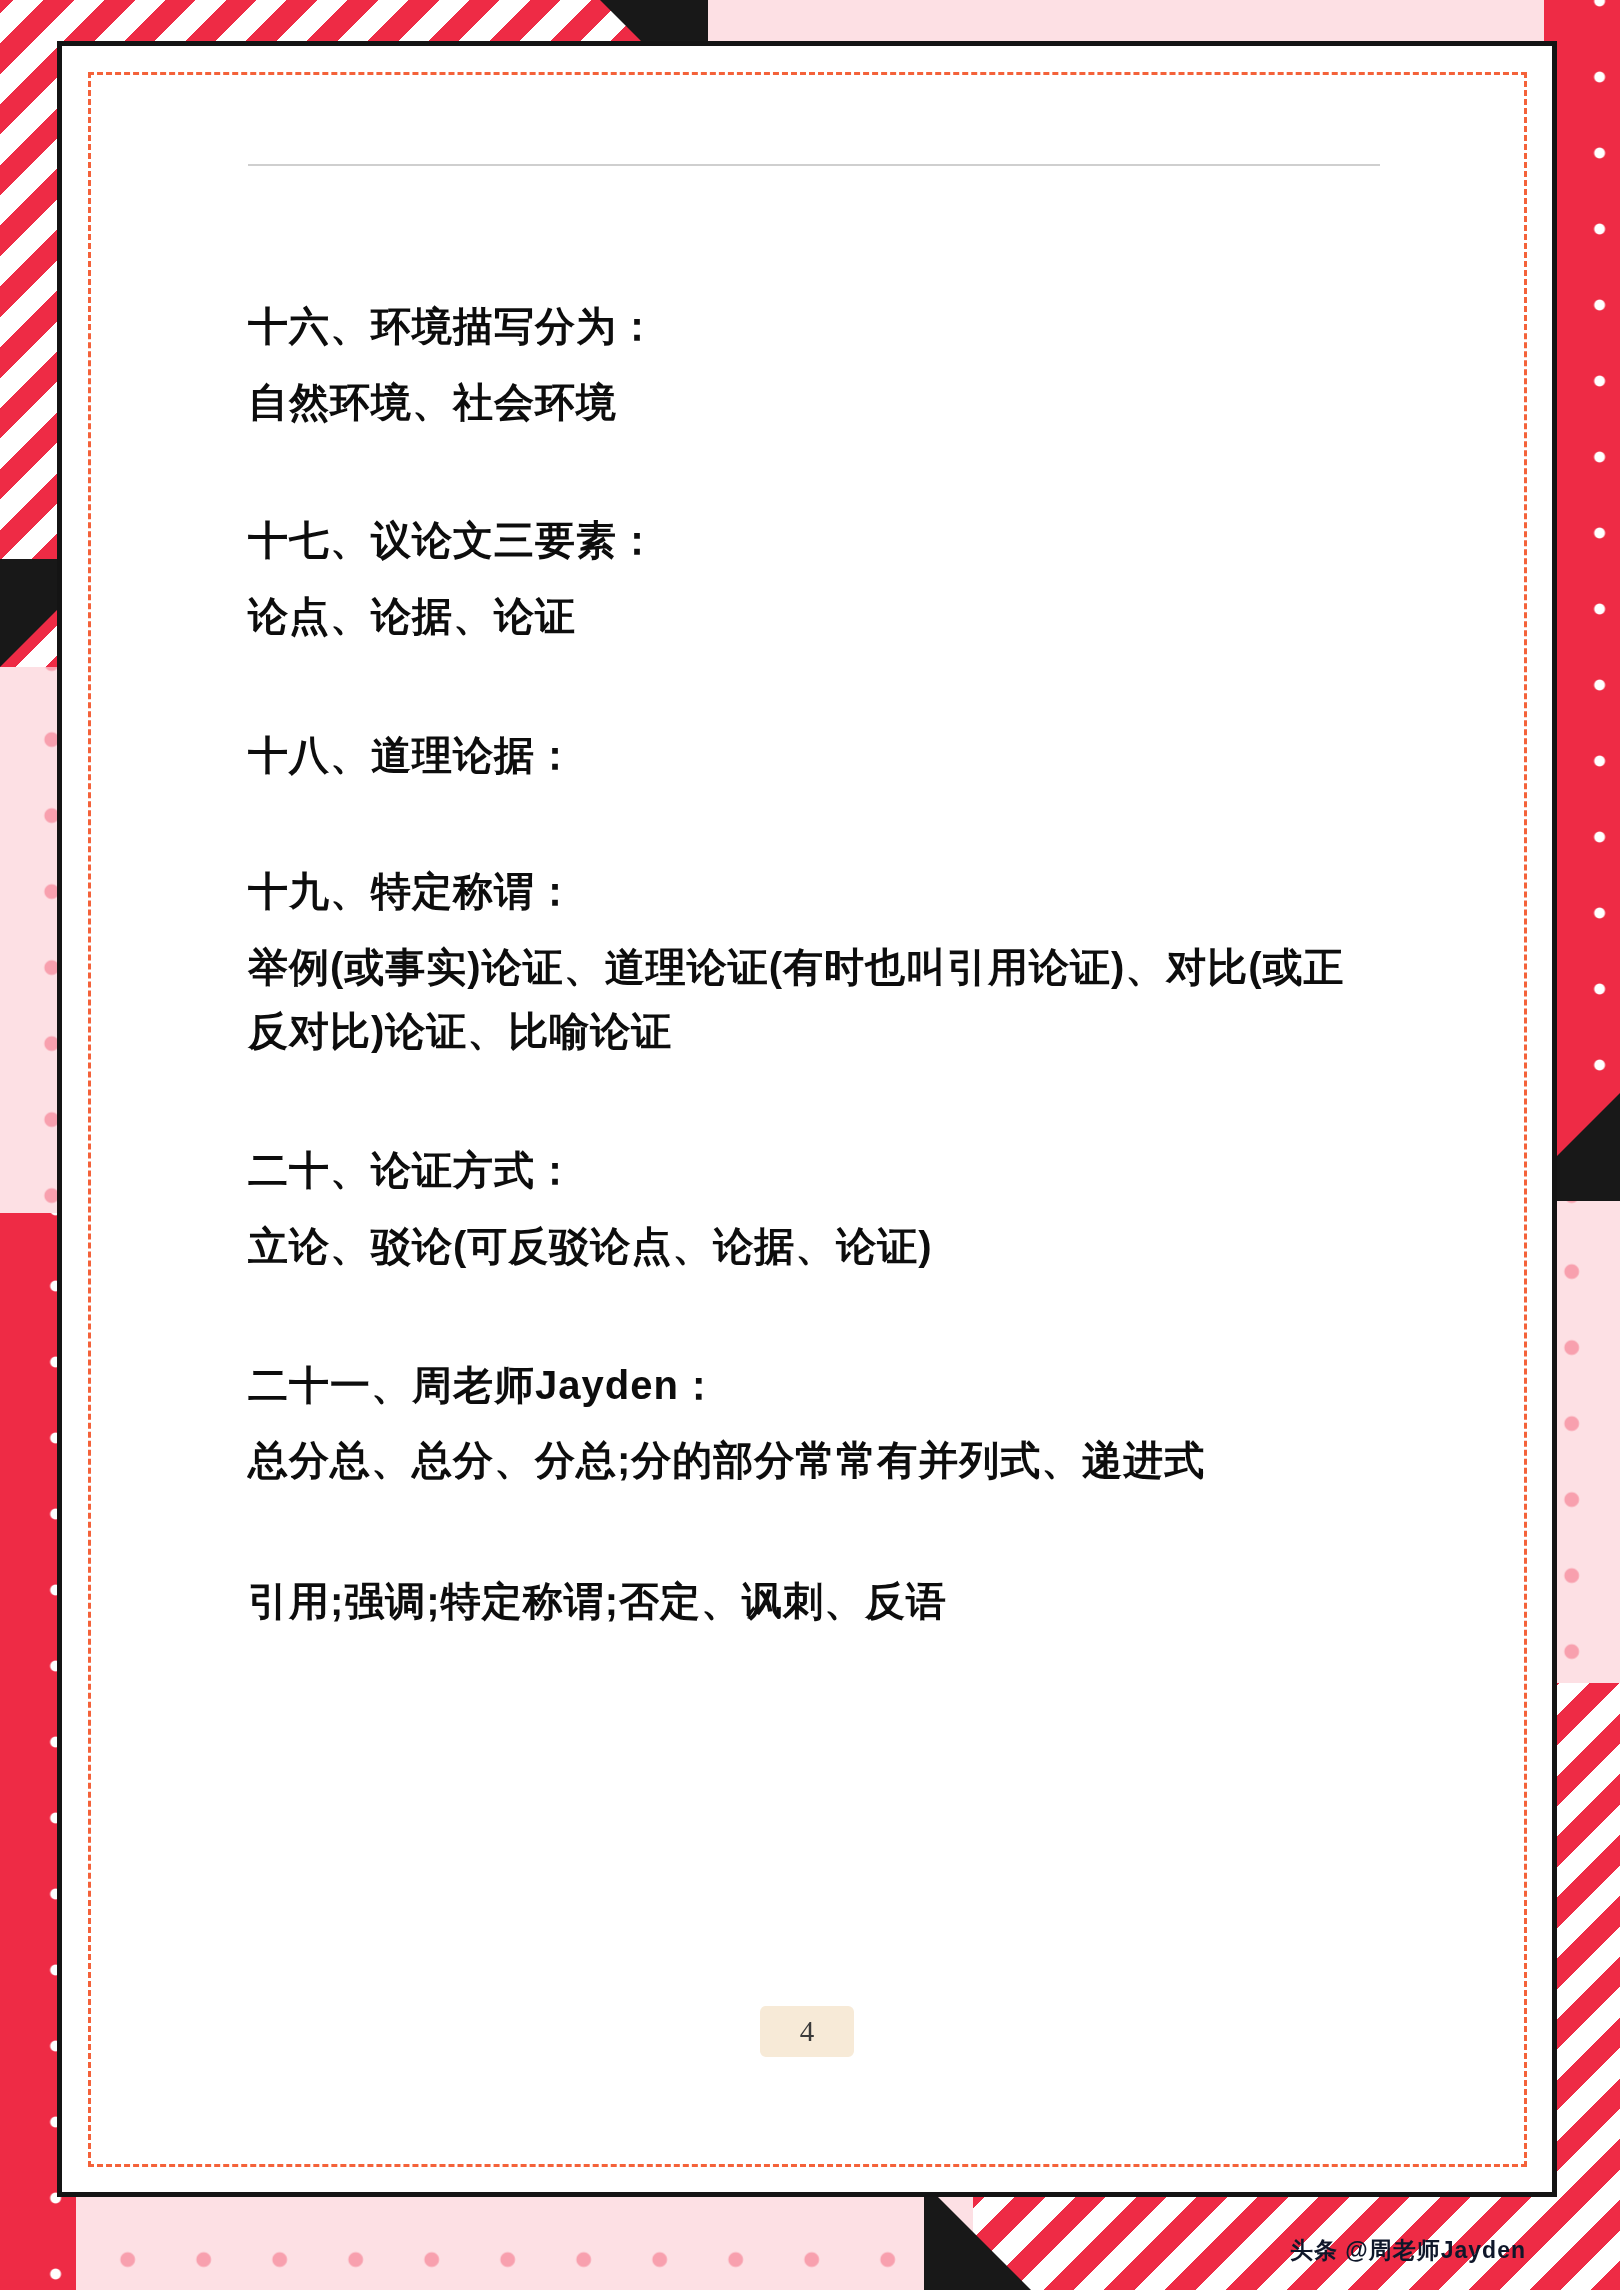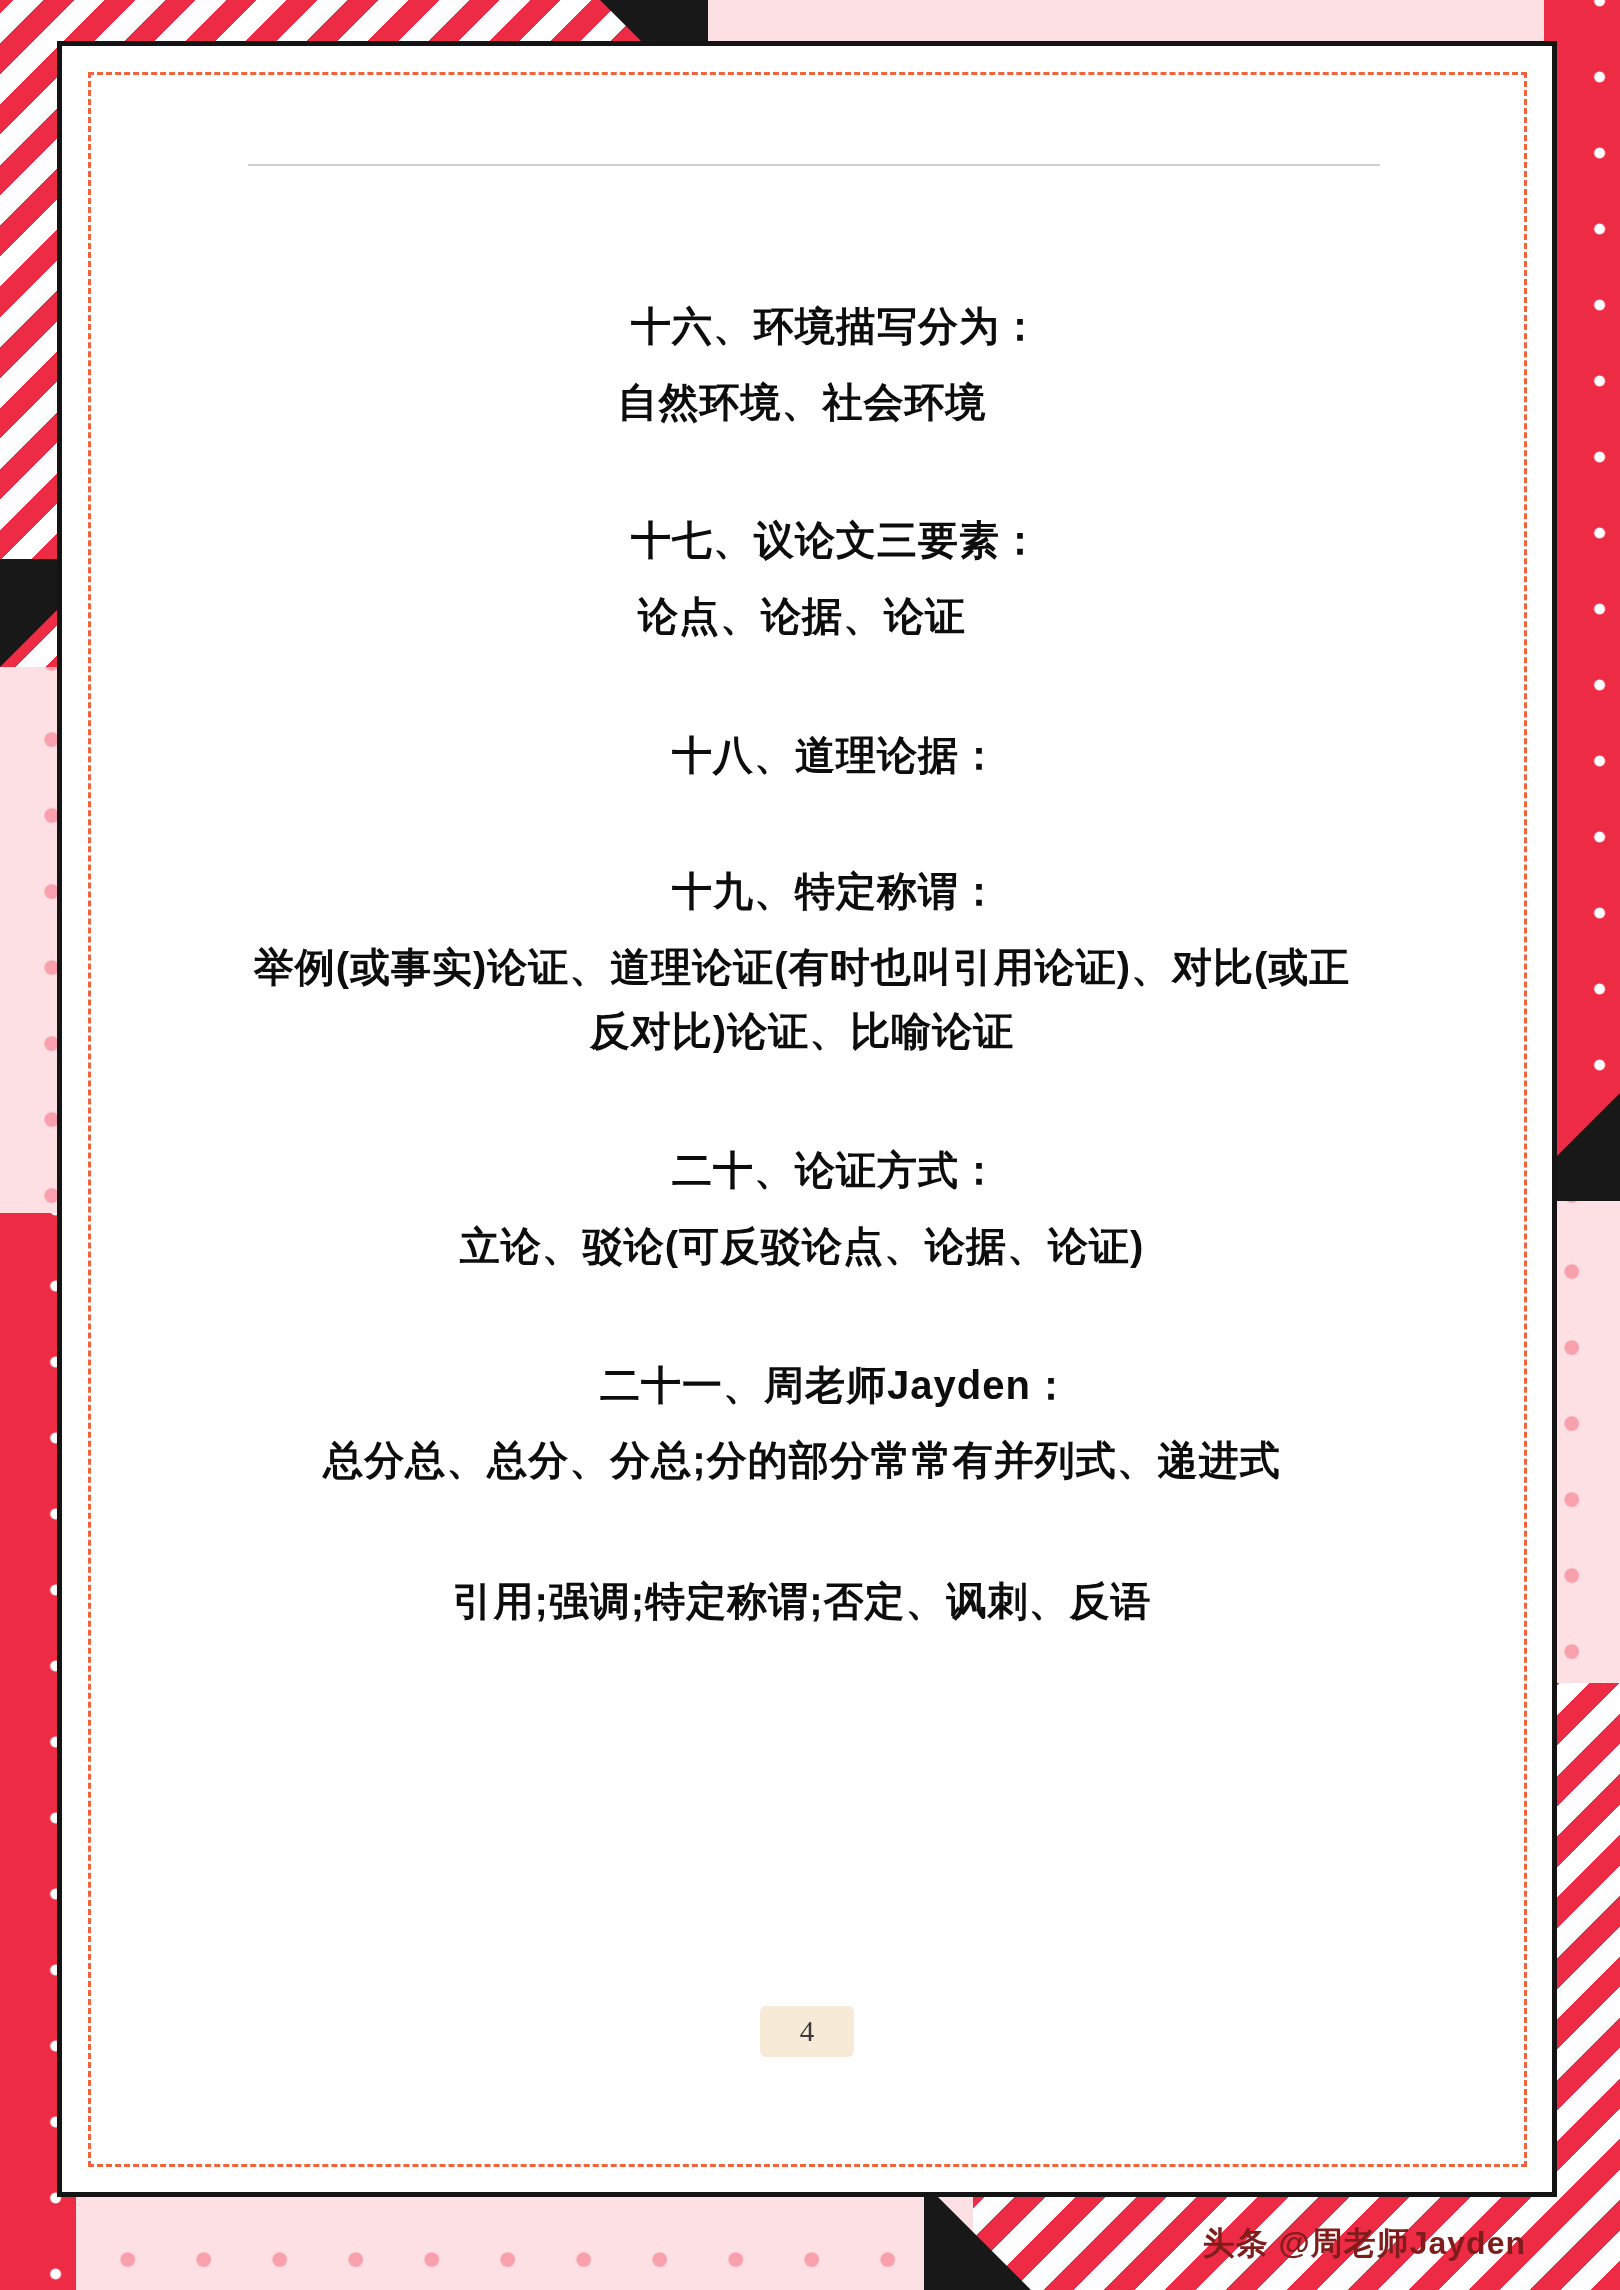--- a/index.html
+++ b/index.html
@@ -145,21 +145,20 @@
 
   
   .content {
     position: absolute;
     left: 186px;
     top: 250px;
     width: 1176px;
   }
   .entry {
     margin-bottom: 76px;
-    text-align: center;
   }
   .entry:last-child { margin-bottom: 0; }
   .entry-title {
     font-size: 40px;
     font-weight: 700;
     color: #0d0d0d;
     line-height: 1.5;
     letter-spacing: 1px;
     margin-bottom: 13.7px;
   }
@@ -188,23 +187,23 @@
     font-size: 29px;
     color: #3a3a3a;
     font-family: "Liberation Serif", "DejaVu Serif", serif;
   }
 
   
   .watermark {
     position: absolute;
     right: 94px;
     bottom: 25.5px;
-    font-size: 32px;
+    font-size: 23px;
     font-weight: 700;
-    color: #7f1d1d;
+    color: #0f172a;
     letter-spacing: 1px;
     white-space: nowrap;
   }
 </style>
 </head>
 <body>
 
 <div class="page">
 
   <div class="dots-layer"></div>

